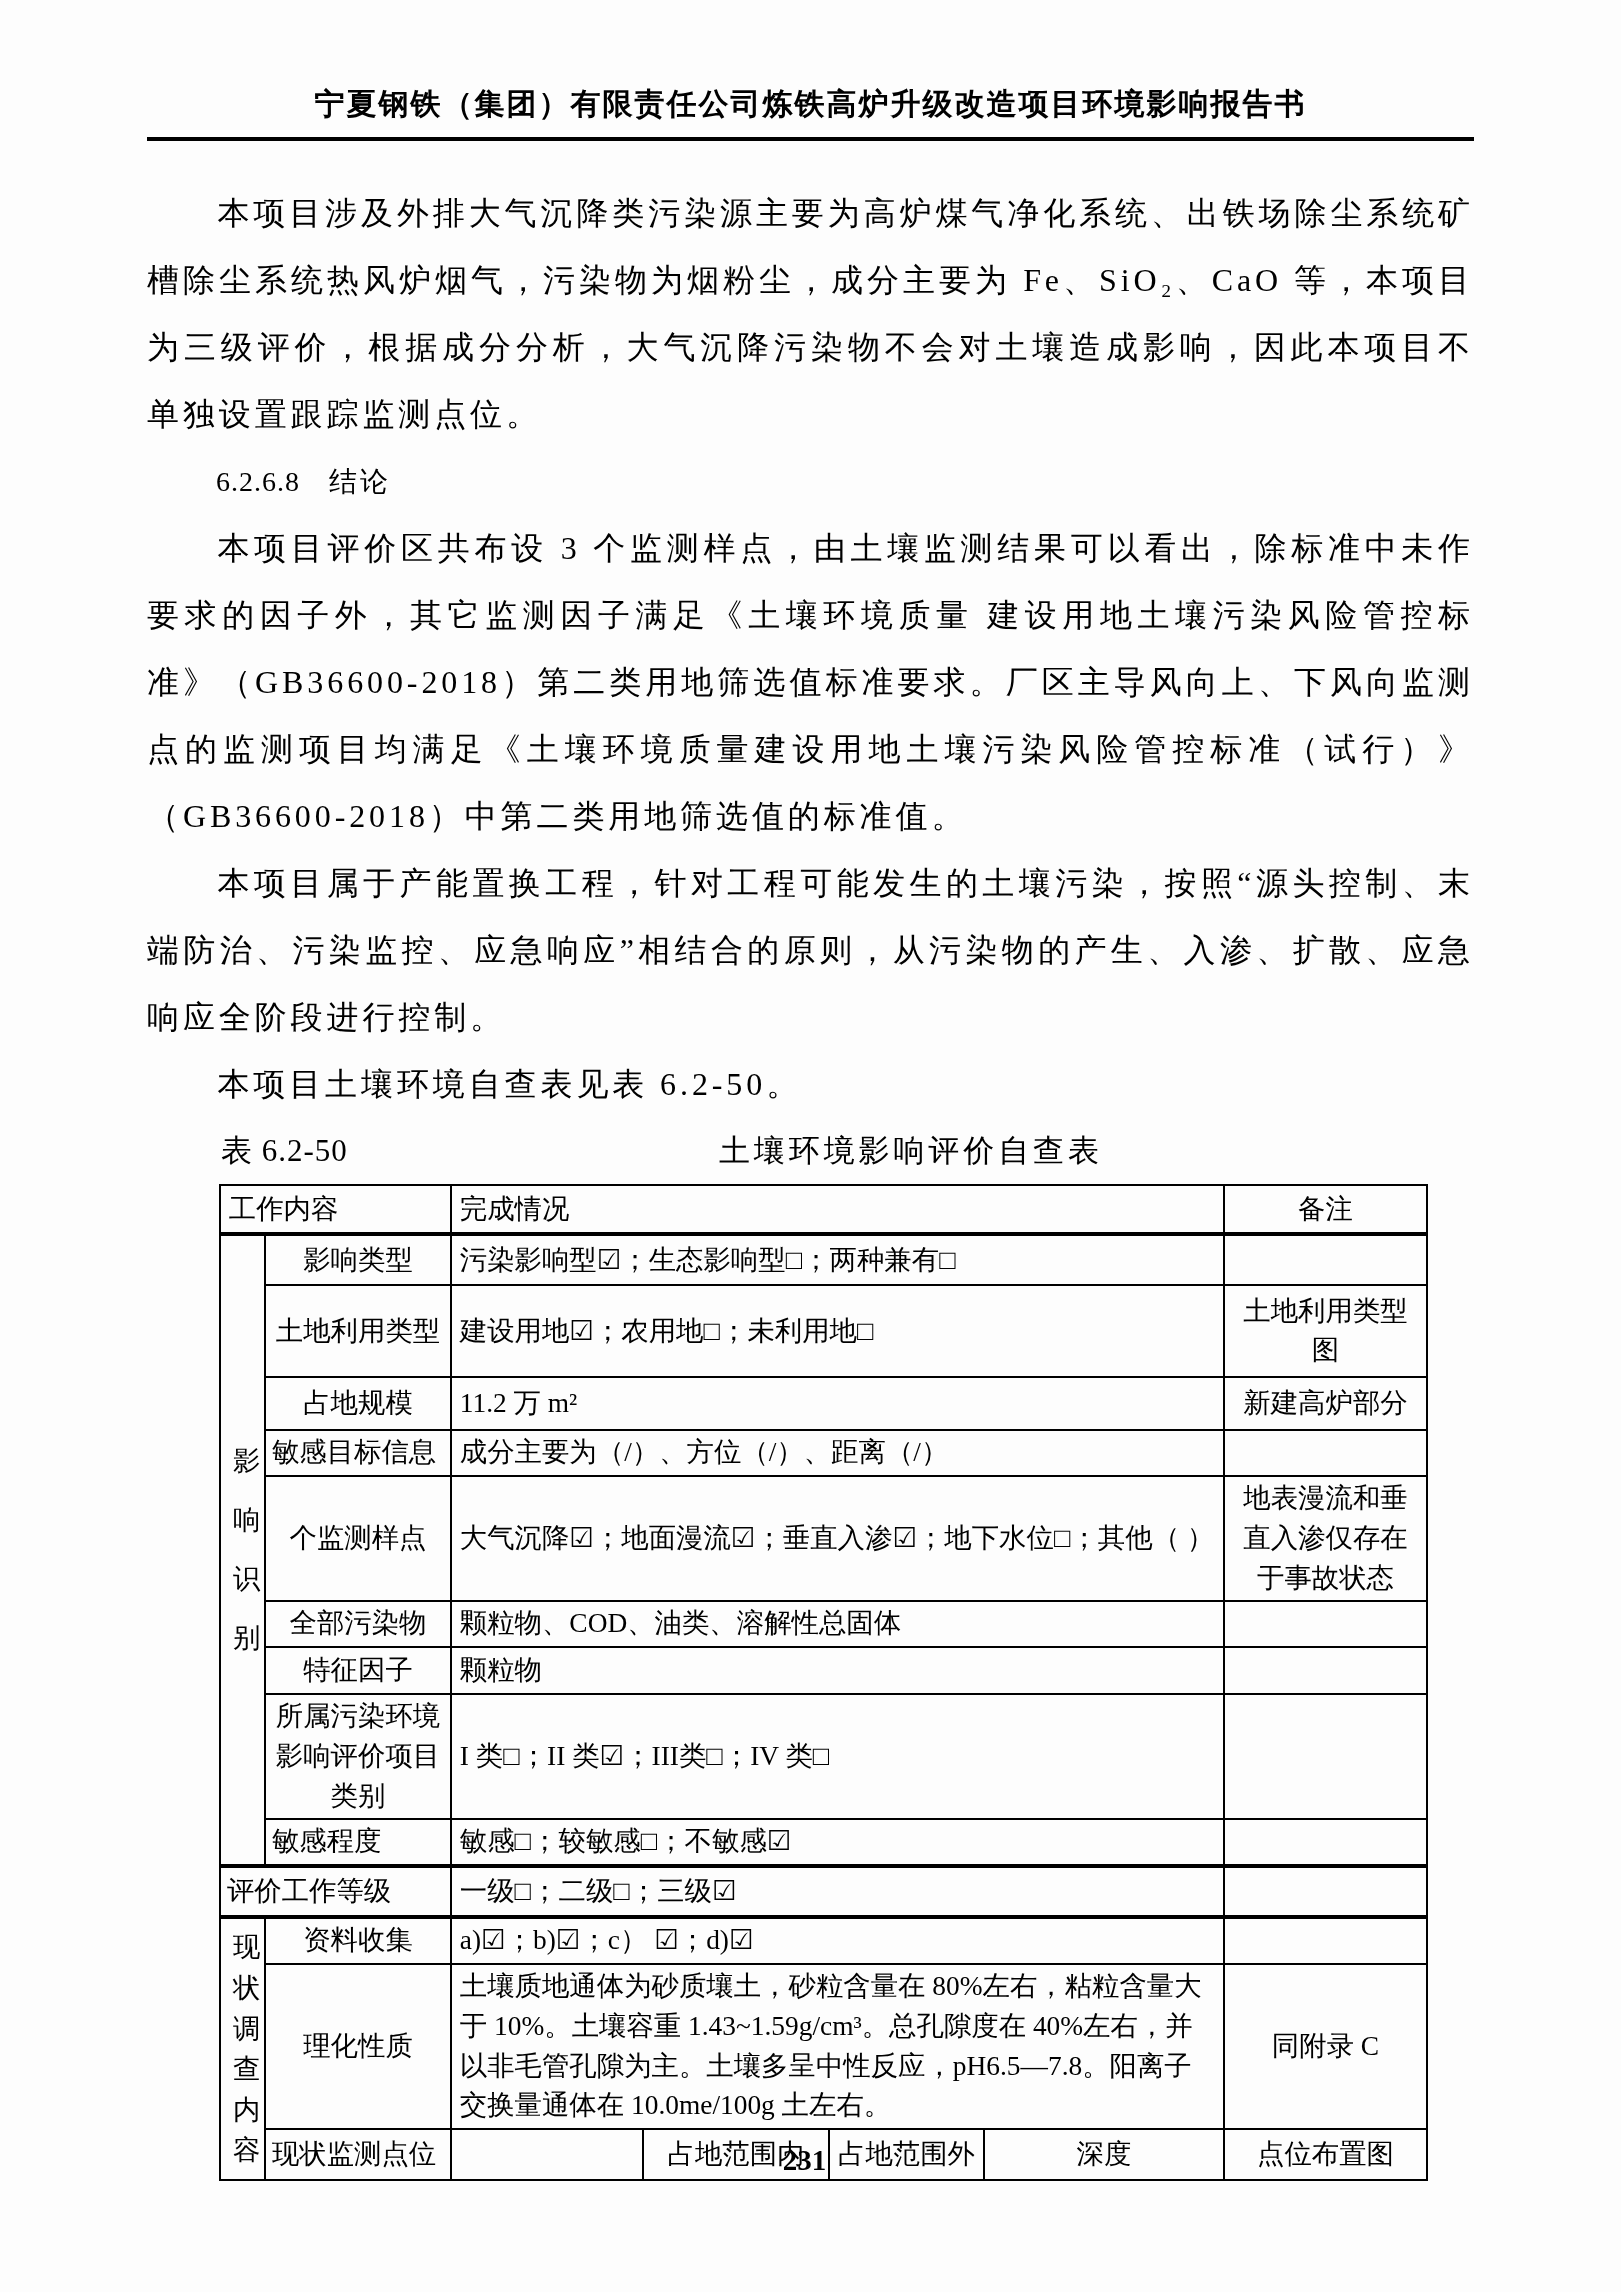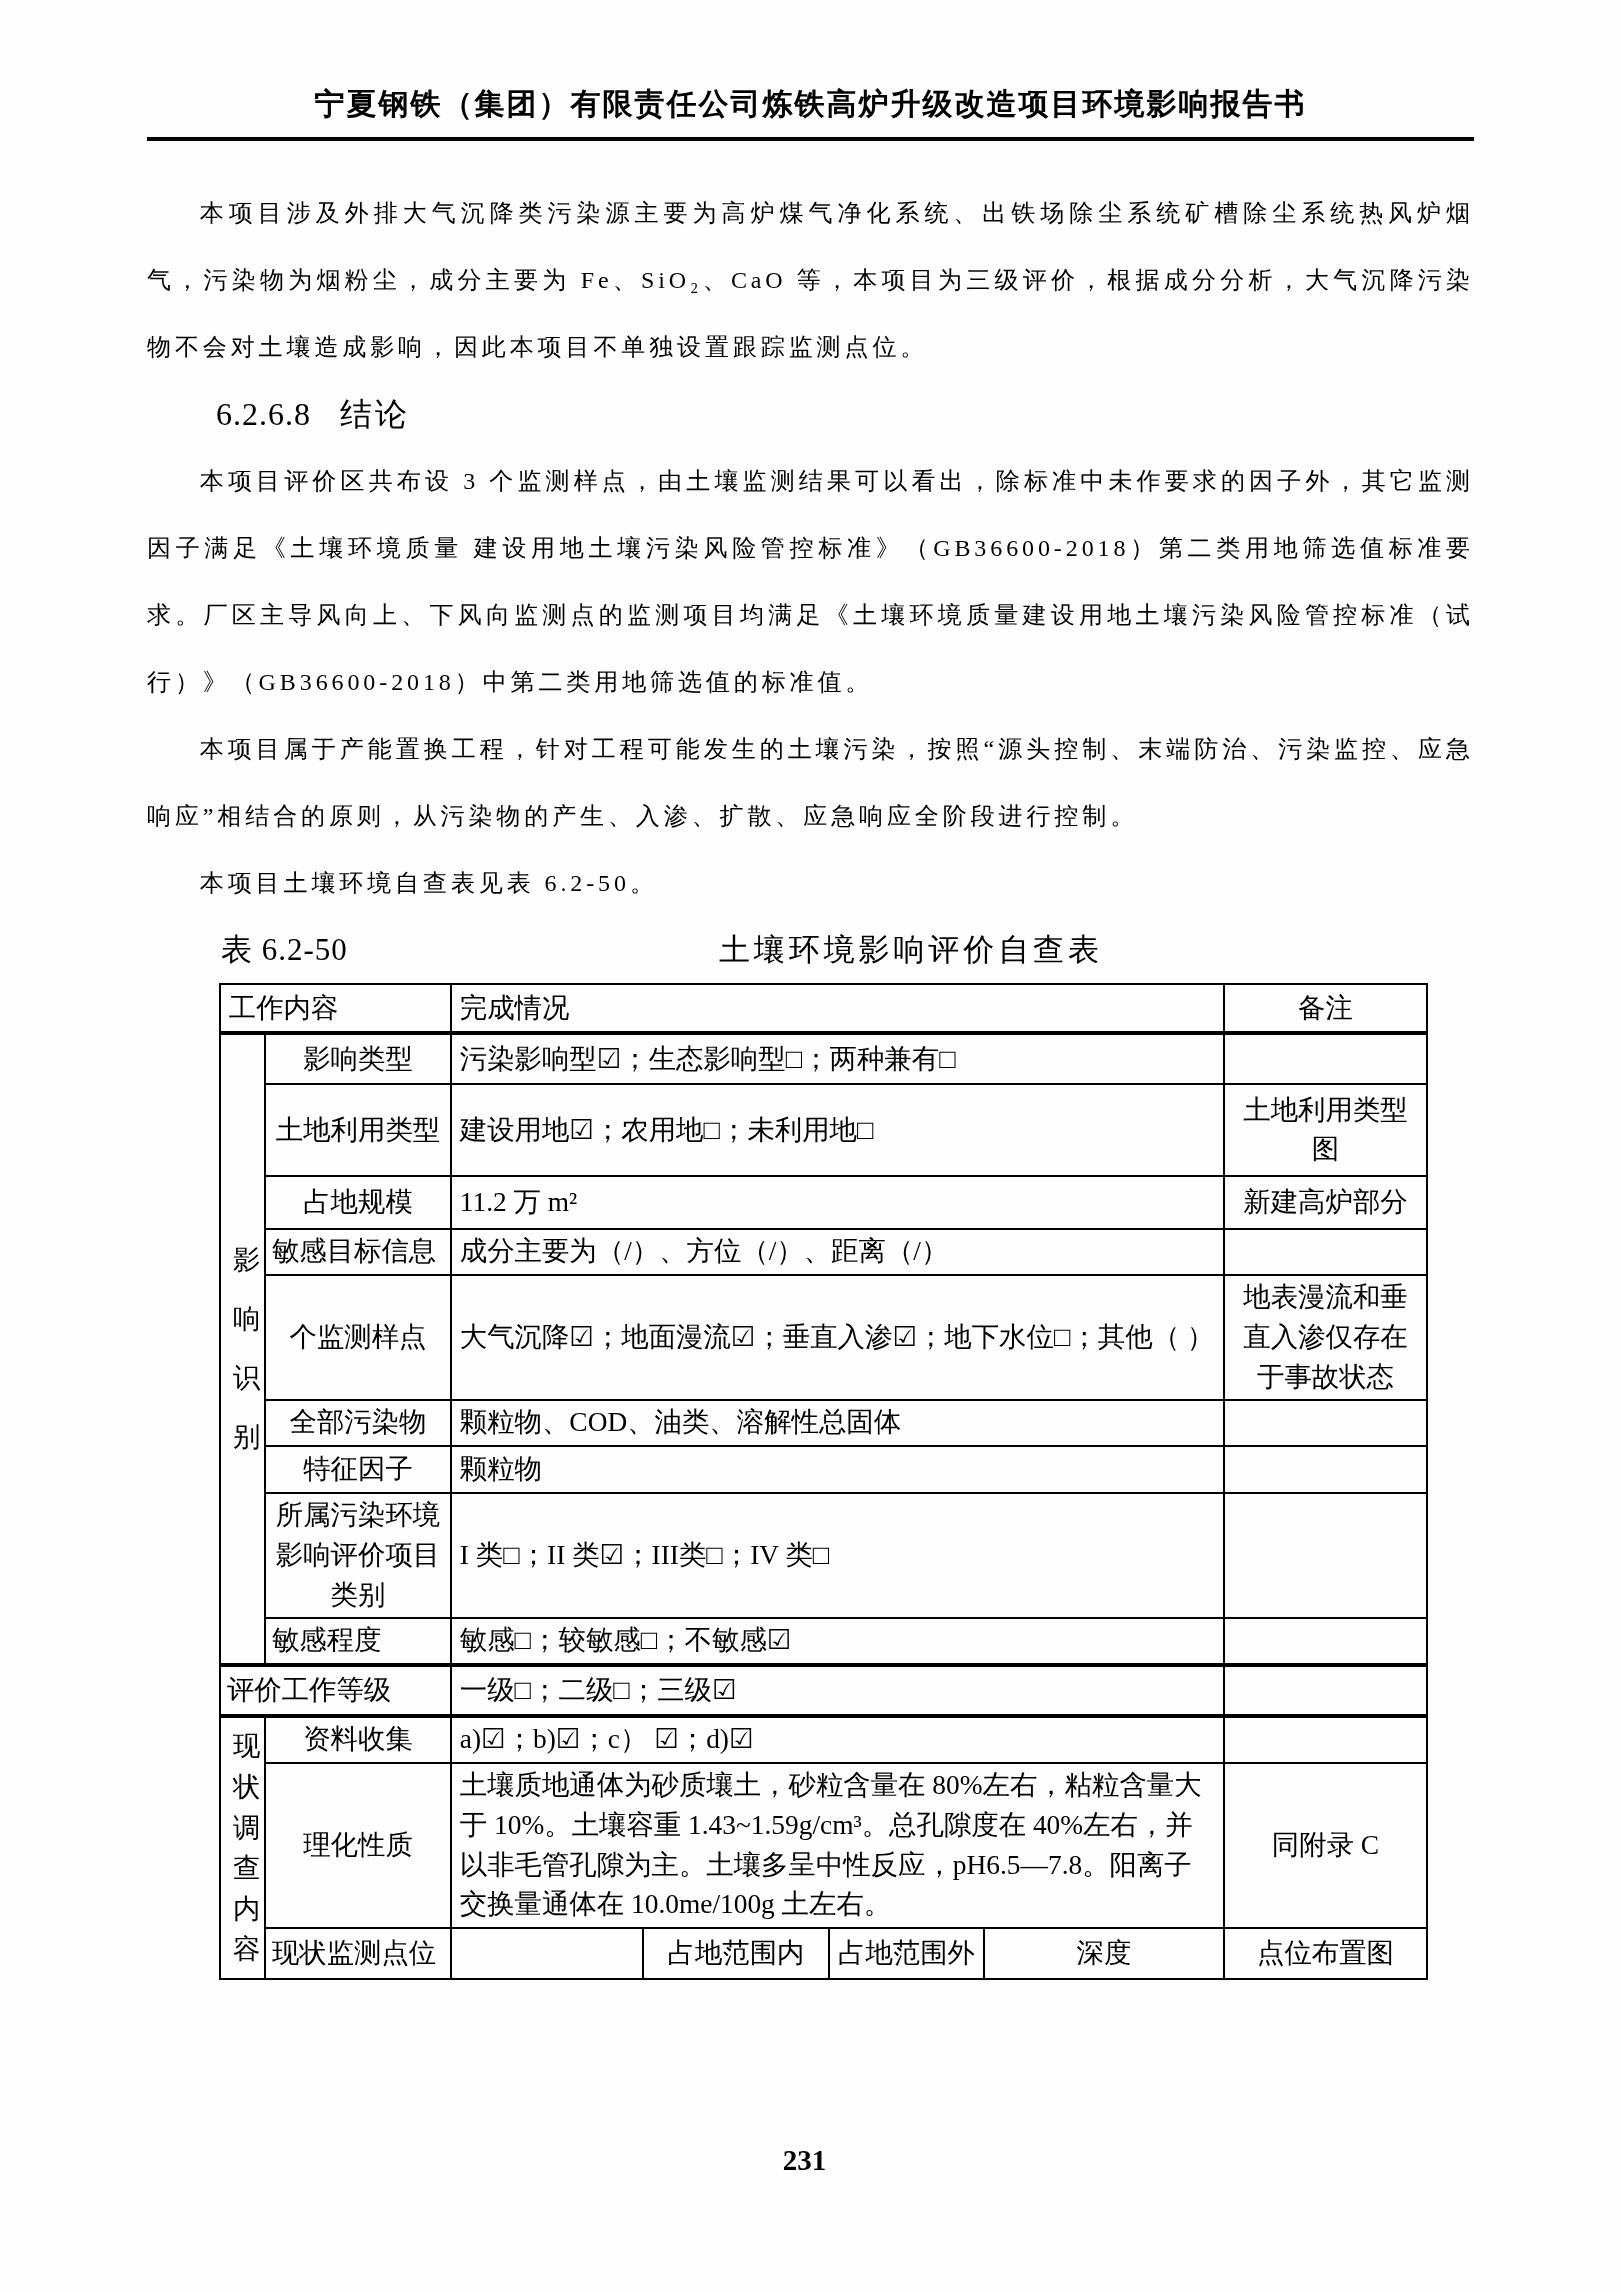--- a/index.html
+++ b/index.html
@@ -13,27 +13,27 @@
     font-family:"Liberation Serif","DejaVu Serif",serif;
     overflow:hidden;
   }
   .content-wrap { padding:84px 147px 0 147px;border-radius:29px; }
 
   .doc-header { text-align:center; border-bottom:4.9px solid #000; padding-bottom:13.7px; }
   .doc-header-title { font-size:30px; font-weight:bold; letter-spacing:2px; line-height:39px; }
 
   .doc-body { margin-top:39px; }
   .para {
-    font-size:24px; line-height:67px;
+    font-size:32px; line-height:67px;
     letter-spacing:3.9px;
     text-align:justify;
     text-indent:2.2em;
   }
   .section-heading {
-    font-size:32px; line-height:67px; font-weight:normal;
+    font-size:28px; line-height:67px; font-weight:normal;
     padding-left:69px; letter-spacing:2.9px;
   }
   .section-heading .section-number { margin-right:29px; letter-spacing:1px; }
 
   .table-caption { display:flex; align-items:baseline; font-size:31px; line-height:57px; margin-top:3.9px; }
   .caption-label { margin-left:74px; letter-spacing:1px; white-space:nowrap; }
   .caption-title { flex:1; text-align:center; letter-spacing:3.9px; }
 
   table.selfcheck-table {
     border-collapse:collapse;

